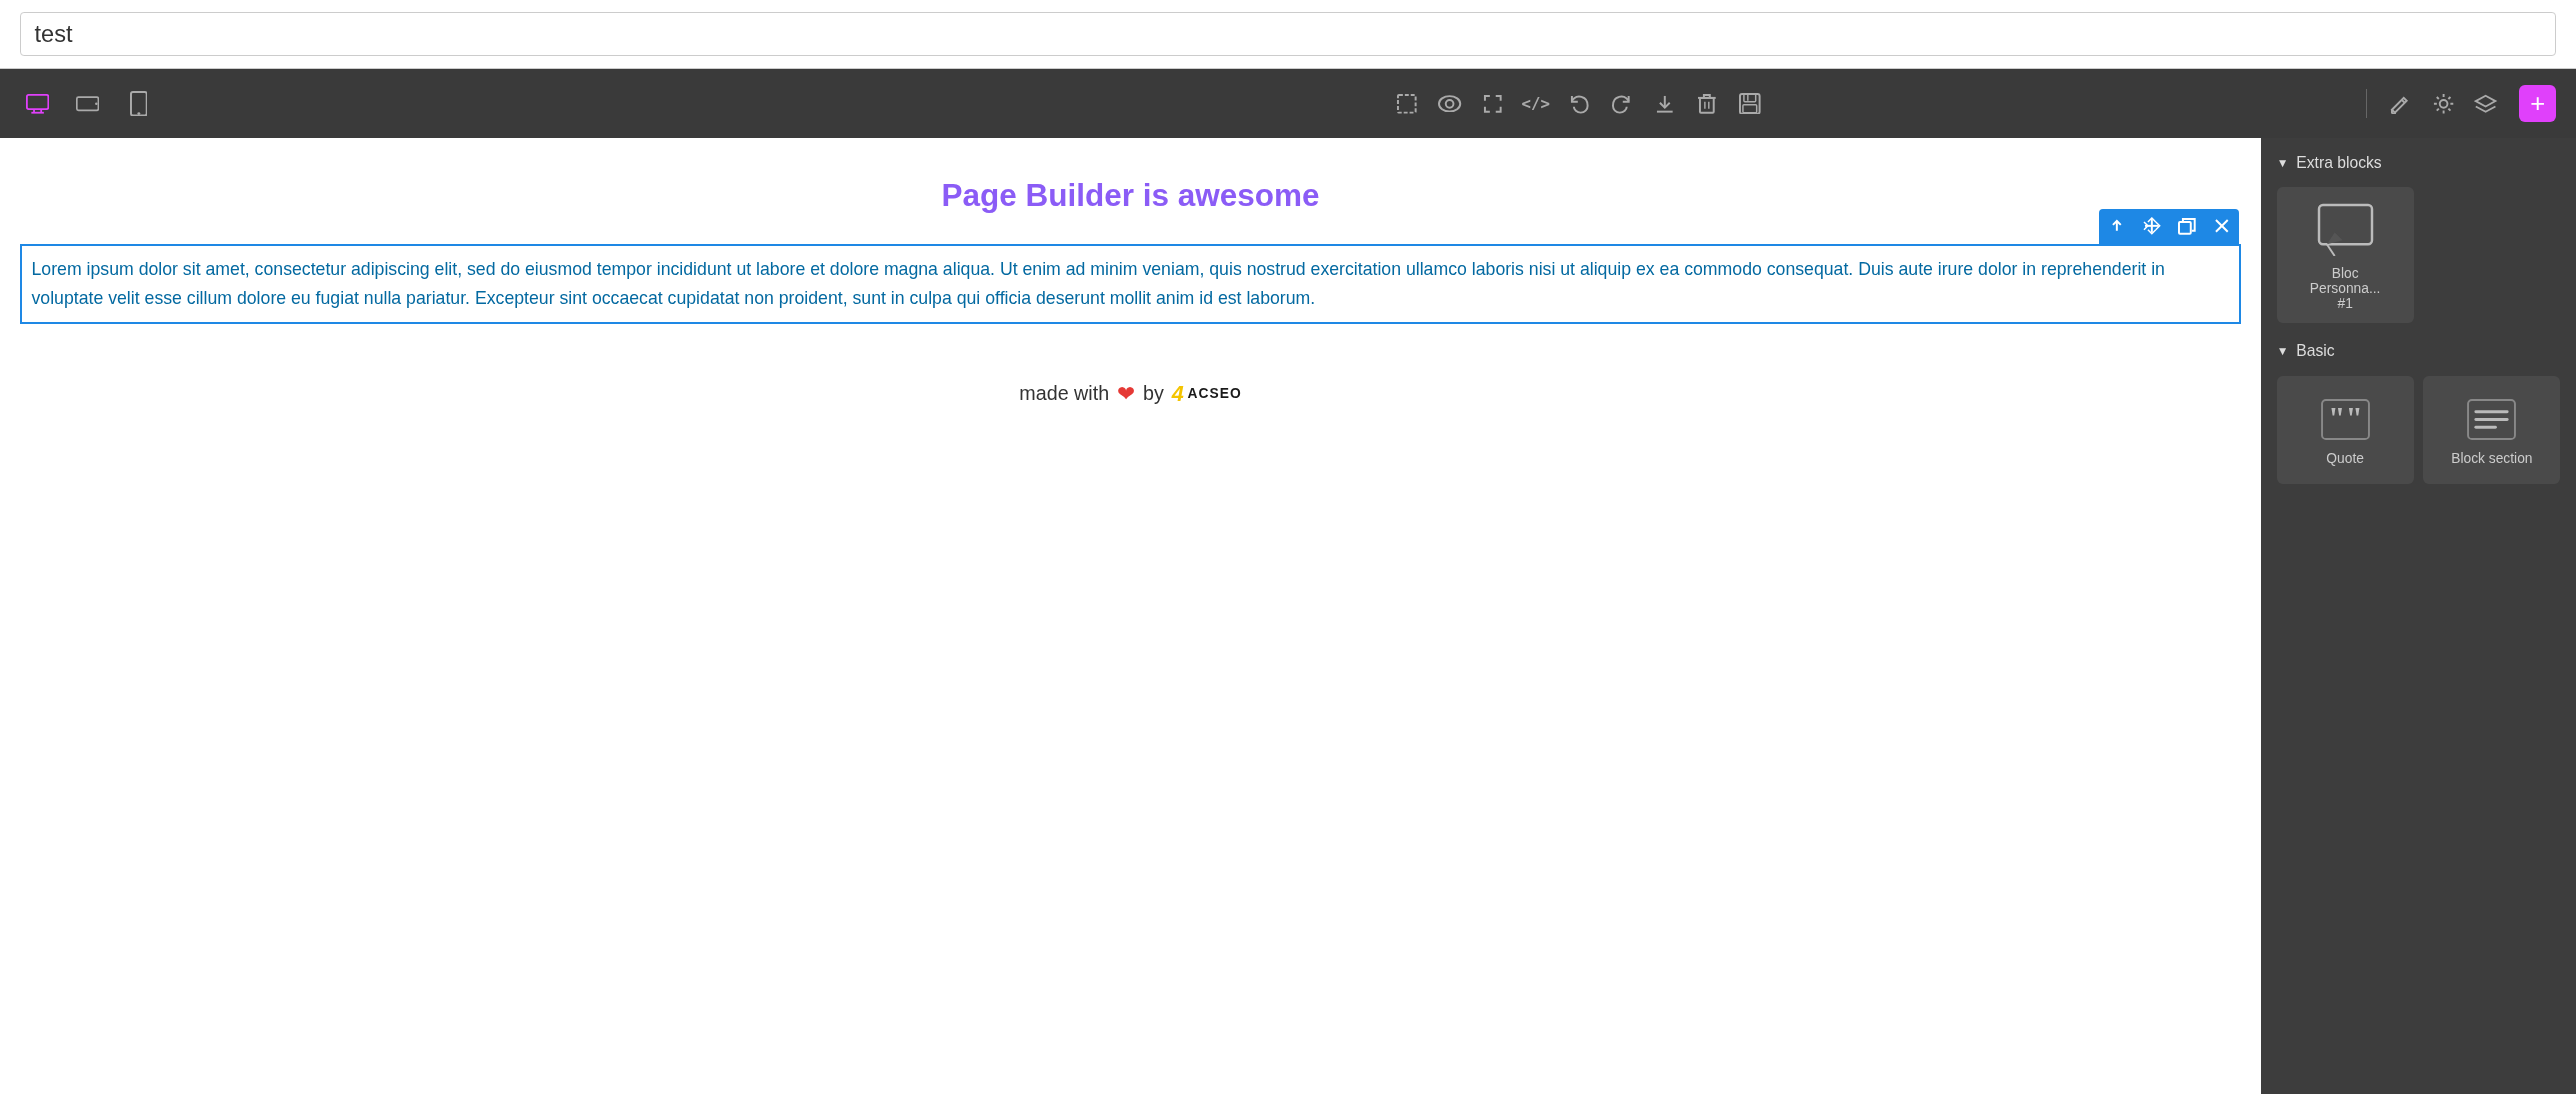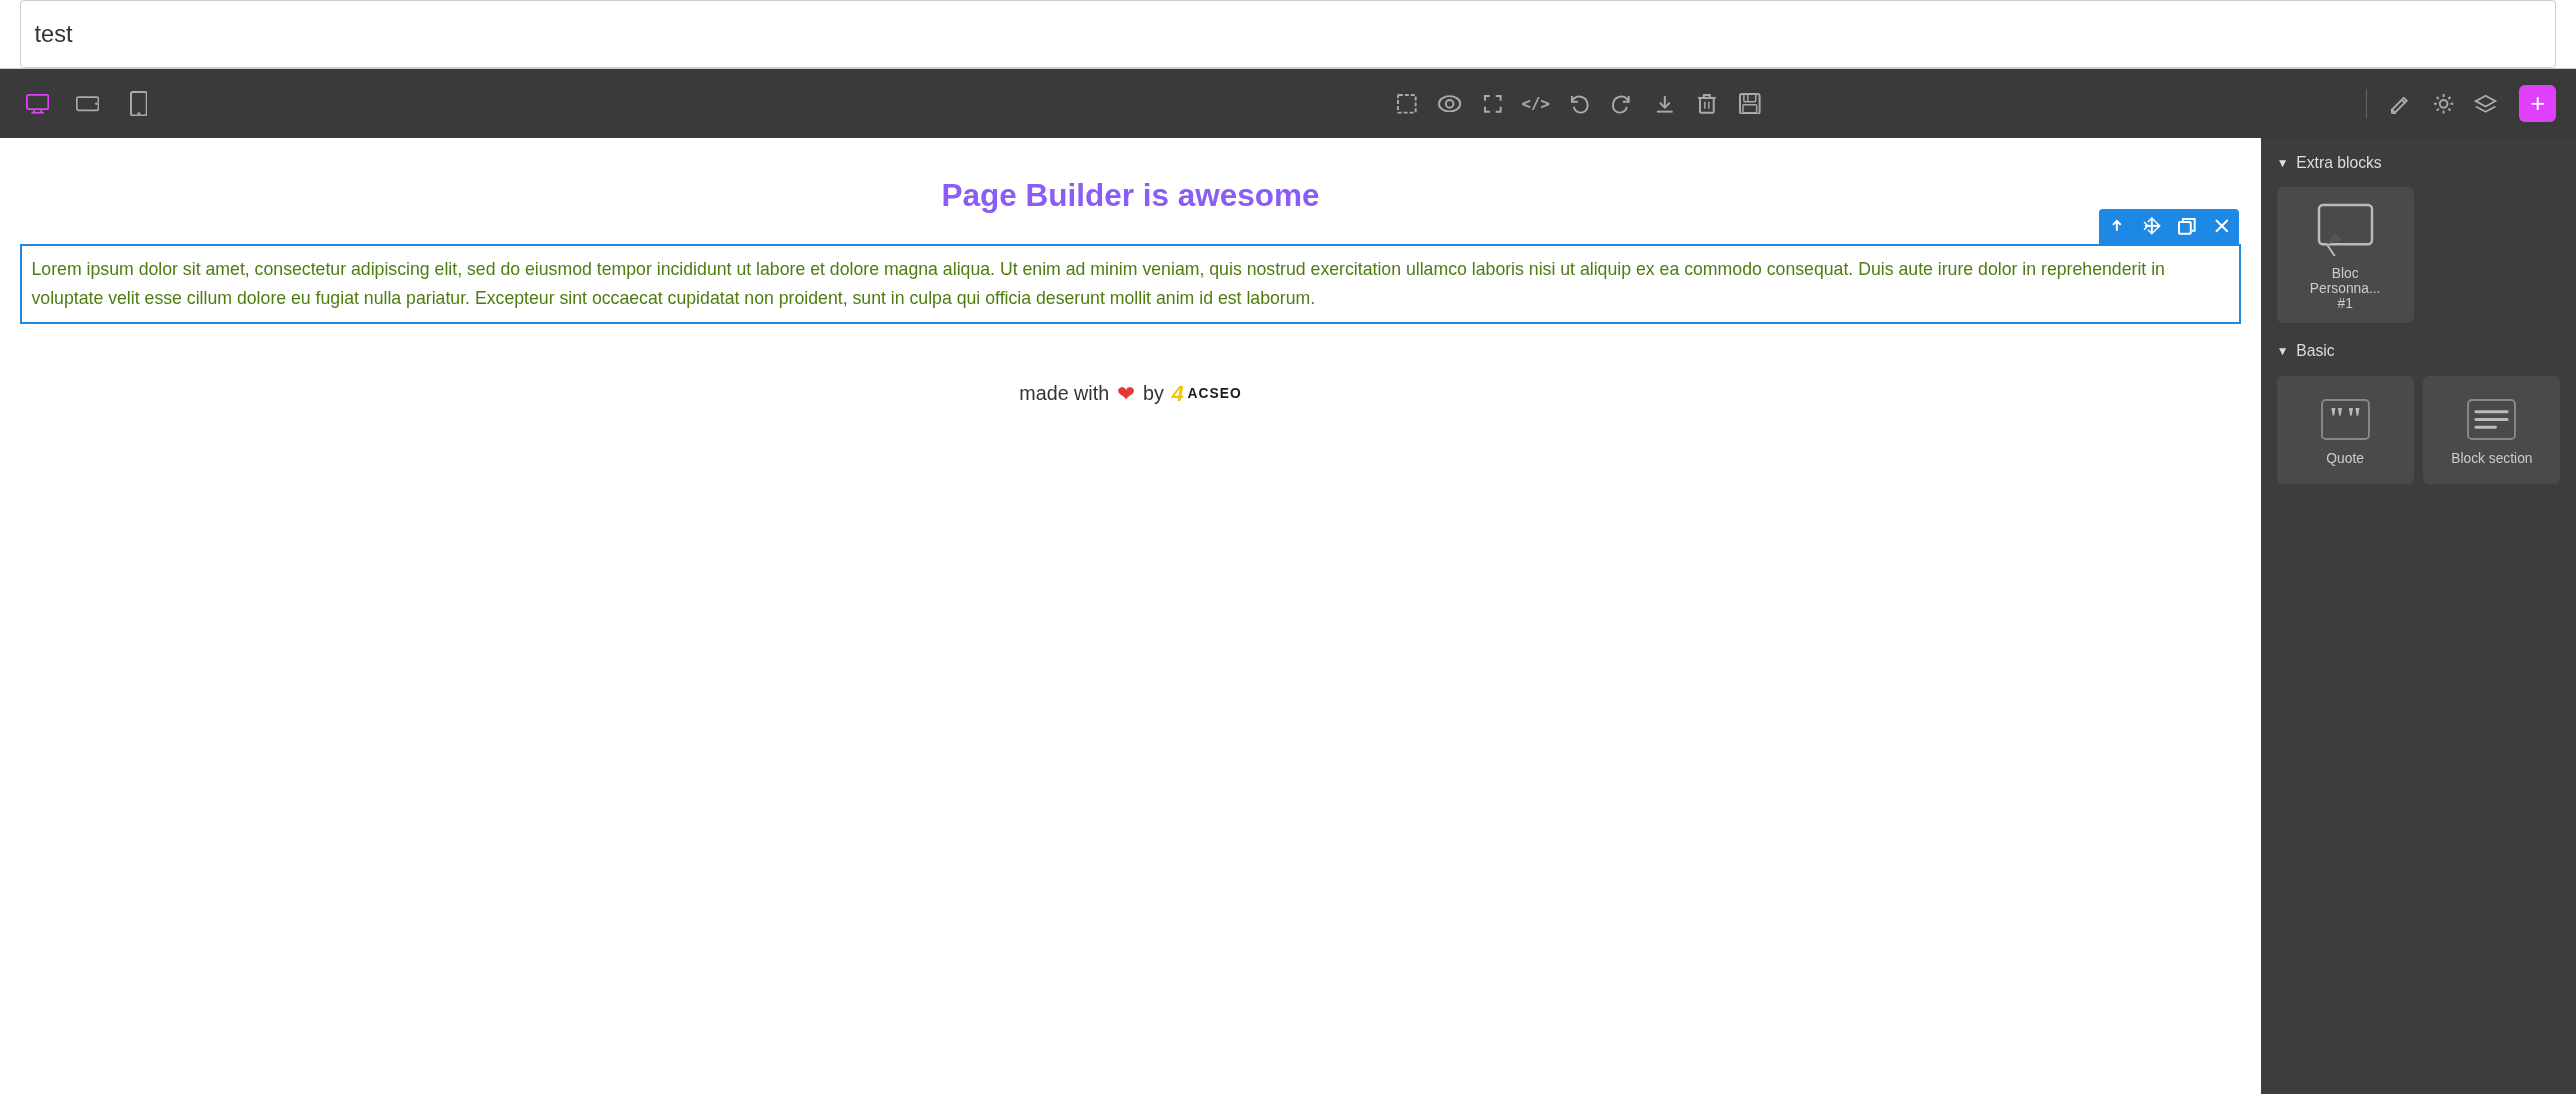--- a/index.html
+++ b/index.html
@@ -4,20 +4,21 @@
   <style>
     * { box-sizing: border-box; margin: 0; padding: 0; }
     body { font-family: Arial, sans-serif; background: #f0f0f0; width: 2576px; min-height: 1094px; overflow-x: hidden; }
 
     
     .address-bar {
       height: 69px;
       background: #fff;
       border-bottom: 1px solid #ccc;
       display: flex;
+      align-items: center;
       padding: 0 19.7px;
     }
     .address-input {
       border: 1px solid #ccc;
       border-radius: 3.9px;
       padding: 7.9px 13.8px;
       font-size: 23.6px;
       width: 100%;
       outline: none;
       color: #333;
@@ -110,21 +111,21 @@
       color: #8b5cf6;
     }
 
     .text-block {
       border: 2px solid #1e88e5;
       padding: 9.8px;
       position: relative;
       margin-bottom: 19.7px;
       font-size: 17.7px;
       line-height: 1.6;
-      color: #4d7c0f;
+      color: #0369a1;
       margin-top: 28px;
     }
 
     .block-controls {
       position: absolute;
       top: -37px;
       right: 0;
       display: flex;
       background: #1e88e5;
       border-radius: 3.9px 3.9px 0 0;

